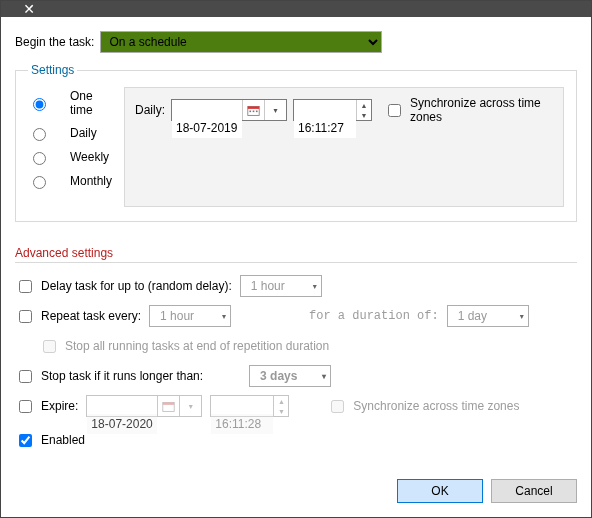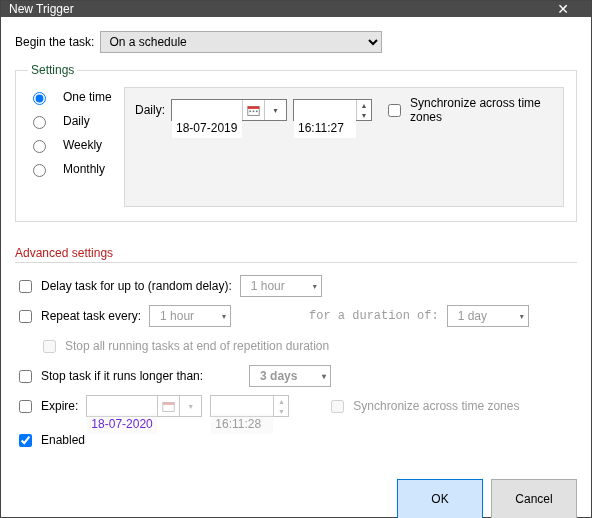--- a/index.html
+++ b/index.html
@@ -3,56 +3,55 @@
 <meta charset="utf-8">
 <style>
 * { box-sizing: border-box; font-family: "Segoe UI", Tahoma, sans-serif; font-size: 12px; }
 html, body { margin: 0; padding: 0; background: #fff; }
 .window { width: 592px; height: 518px; border: 1px solid #444; background: #fff; display: flex; flex-direction: column; }
 .titlebar { height: 28px; background: #4a4a4a; color: #fff; display: flex; align-items: center; padding: 0 8px; }
 .titlebar .title { flex: 1; font-size: 12px; }
 .titlebar .close { width: 40px; text-align: center; font-size: 14px; cursor: default; }
 .body { flex: 1; padding: 14px 14px 10px 14px; display: flex; flex-direction: column; justify-content: center; }
 .row { display: flex; align-items: center; gap: 6px; margin-bottom: 10px; }
-select.begin { width: 282px; height: 22px; border: 1px solid #adadad; background: #e5e5e5; padding: 1px 4px; }
+select.begin { width: 282px; height: 22px; border: 1px solid #adadad; background: #4d7c0f; padding: 1px 4px; }
 fieldset { border: 1px solid #d9d9d9; padding: 10px 12px 14px 12px; margin: 0 0 20px 0; }
-legend { color: #14532d; padding: 0 3px; font-size: 12px; }
+legend { color: #0369a1; padding: 0 3px; font-size: 12px; }
 .settings-inner { display: flex; gap: 10px; }
 .radios { display: flex; flex-direction: column; gap: 8px; padding-top: 2px; width: 86px; }
-.radios label { display: flex; align-items: center; gap: 14px; }
+.radios label { display: flex; align-items: center; gap: 21px; }
 .panel { flex: 1; border: 1px solid #d9d9d9; background: #f3f3f3; padding: 8px 10px; height: 120px; }
 .panel .prow { display: flex; align-items: center; gap: 6px; }
 .dateinput, .timeinput { display: inline-flex; align-items: center; border: 1px solid #7a7a7a; background: #fff; height: 22px; }
 .dateinput input, .timeinput input { border: 0; height: 20px; padding: 0 4px; outline: none; margin-top: 36px; }
 .dateinput input { width: 70px; }
 .timeinput input { width: 62px; }
 .calicon { width: 22px; display: flex; align-items: center; justify-content: center; border-left: 1px solid #c9c9c9; height: 20px; }
 .spin { display: flex; flex-direction: column; border-left: 1px solid #c9c9c9; }
 .spin div { width: 14px; height: 10px; display: flex; align-items: center; justify-content: center; font-size: 7px; line-height: 1; color: #555; }
 .adv { margin-top: 4px; }
 .adv-title { color: #b91c1c; border-bottom: 1px solid #d9d9d9; padding-bottom: 2px; margin-bottom: 12px; }
 .adv .arow { display: flex; align-items: center; gap: 8px; margin-bottom: 8px; min-height: 22px; }
 .checkbox { display: inline-flex; align-items: center; gap: 6px; }
 .checkbox input { width: 13px; height: 13px; }
 .combo { display: inline-flex; align-items: center; border: 1px solid #adadad; background: #fff; height: 22px; padding: 0 4px 0 10px; color: #222; }
 .combo.disabled { color: #999; background: #fff; }
 .combo .caret { margin-left: auto; font-size: 8px; color: #666; padding-left: 8px; }
 .muted { color: #9c9c9c; }
 .indent { margin-left: 24px; }
 .footer { display: flex; justify-content: flex-end; gap: 8px; padding: 10px 14px 16px 14px; border-top: 0; }
-.btn { min-width: 86px; height: 40px; border: 1px solid #adadad; background: #e1e1e1; display: inline-flex; align-items: center; justify-content: center; }
+.btn { min-width: 86px; height: 24px; border: 1px solid #adadad; background: #e1e1e1; display: inline-flex; align-items: center; justify-content: center; }
 .btn.default { border: 1px solid #0078d7; background: #cfe6fc; }
 svg.cal { width: 13px; height: 13px; } .w82 { width: 82px; } 
 </style>
 </head>
 <body>
 
 <div class="window">
   <div class="titlebar">
-    <span class="title">New Trigger</span>
     <span class="close">✕</span>
   </div>
 
   <div class="body">
 
     <div class="row">
       <span>Begin the task:</span>
       <select class="begin">
         <option>On a schedule</option>
       </select>
@@ -159,21 +158,21 @@
           <span class="caret">▾</span>
         </span>
       </div>
 
       <div class="arow">
         <label class="checkbox">
           <input type="checkbox" style="">
           <span>Expire:</span>
         </label>
         <span class="dateinput" style="border-color:#c5c5c5;">
-          <input disabled="" class="muted" style="color: #6d28d9;" value="18-07-2020">
+          <input disabled="" class="muted" style="color: #404040;" value="18-07-2020">
           <span class="calicon">
             <svg class="cal" viewBox="0 0 16 16">
                 <rect x="1" y="3" width="14" height="11" fill="#fff" stroke="#bbb"></rect>
                 <rect x="1" y="3" width="14" height="3" fill="#e7b5b5"></rect>
               </svg>
           </span>
           <span class="calicon" style="font-size:8px;color:#bbb;">▾</span>
         </span>
         <span class="timeinput" style="border-color:#c5c5c5;">
           <input disabled="" style="color: rgb(156, 156, 156);" value="16:11:28">

